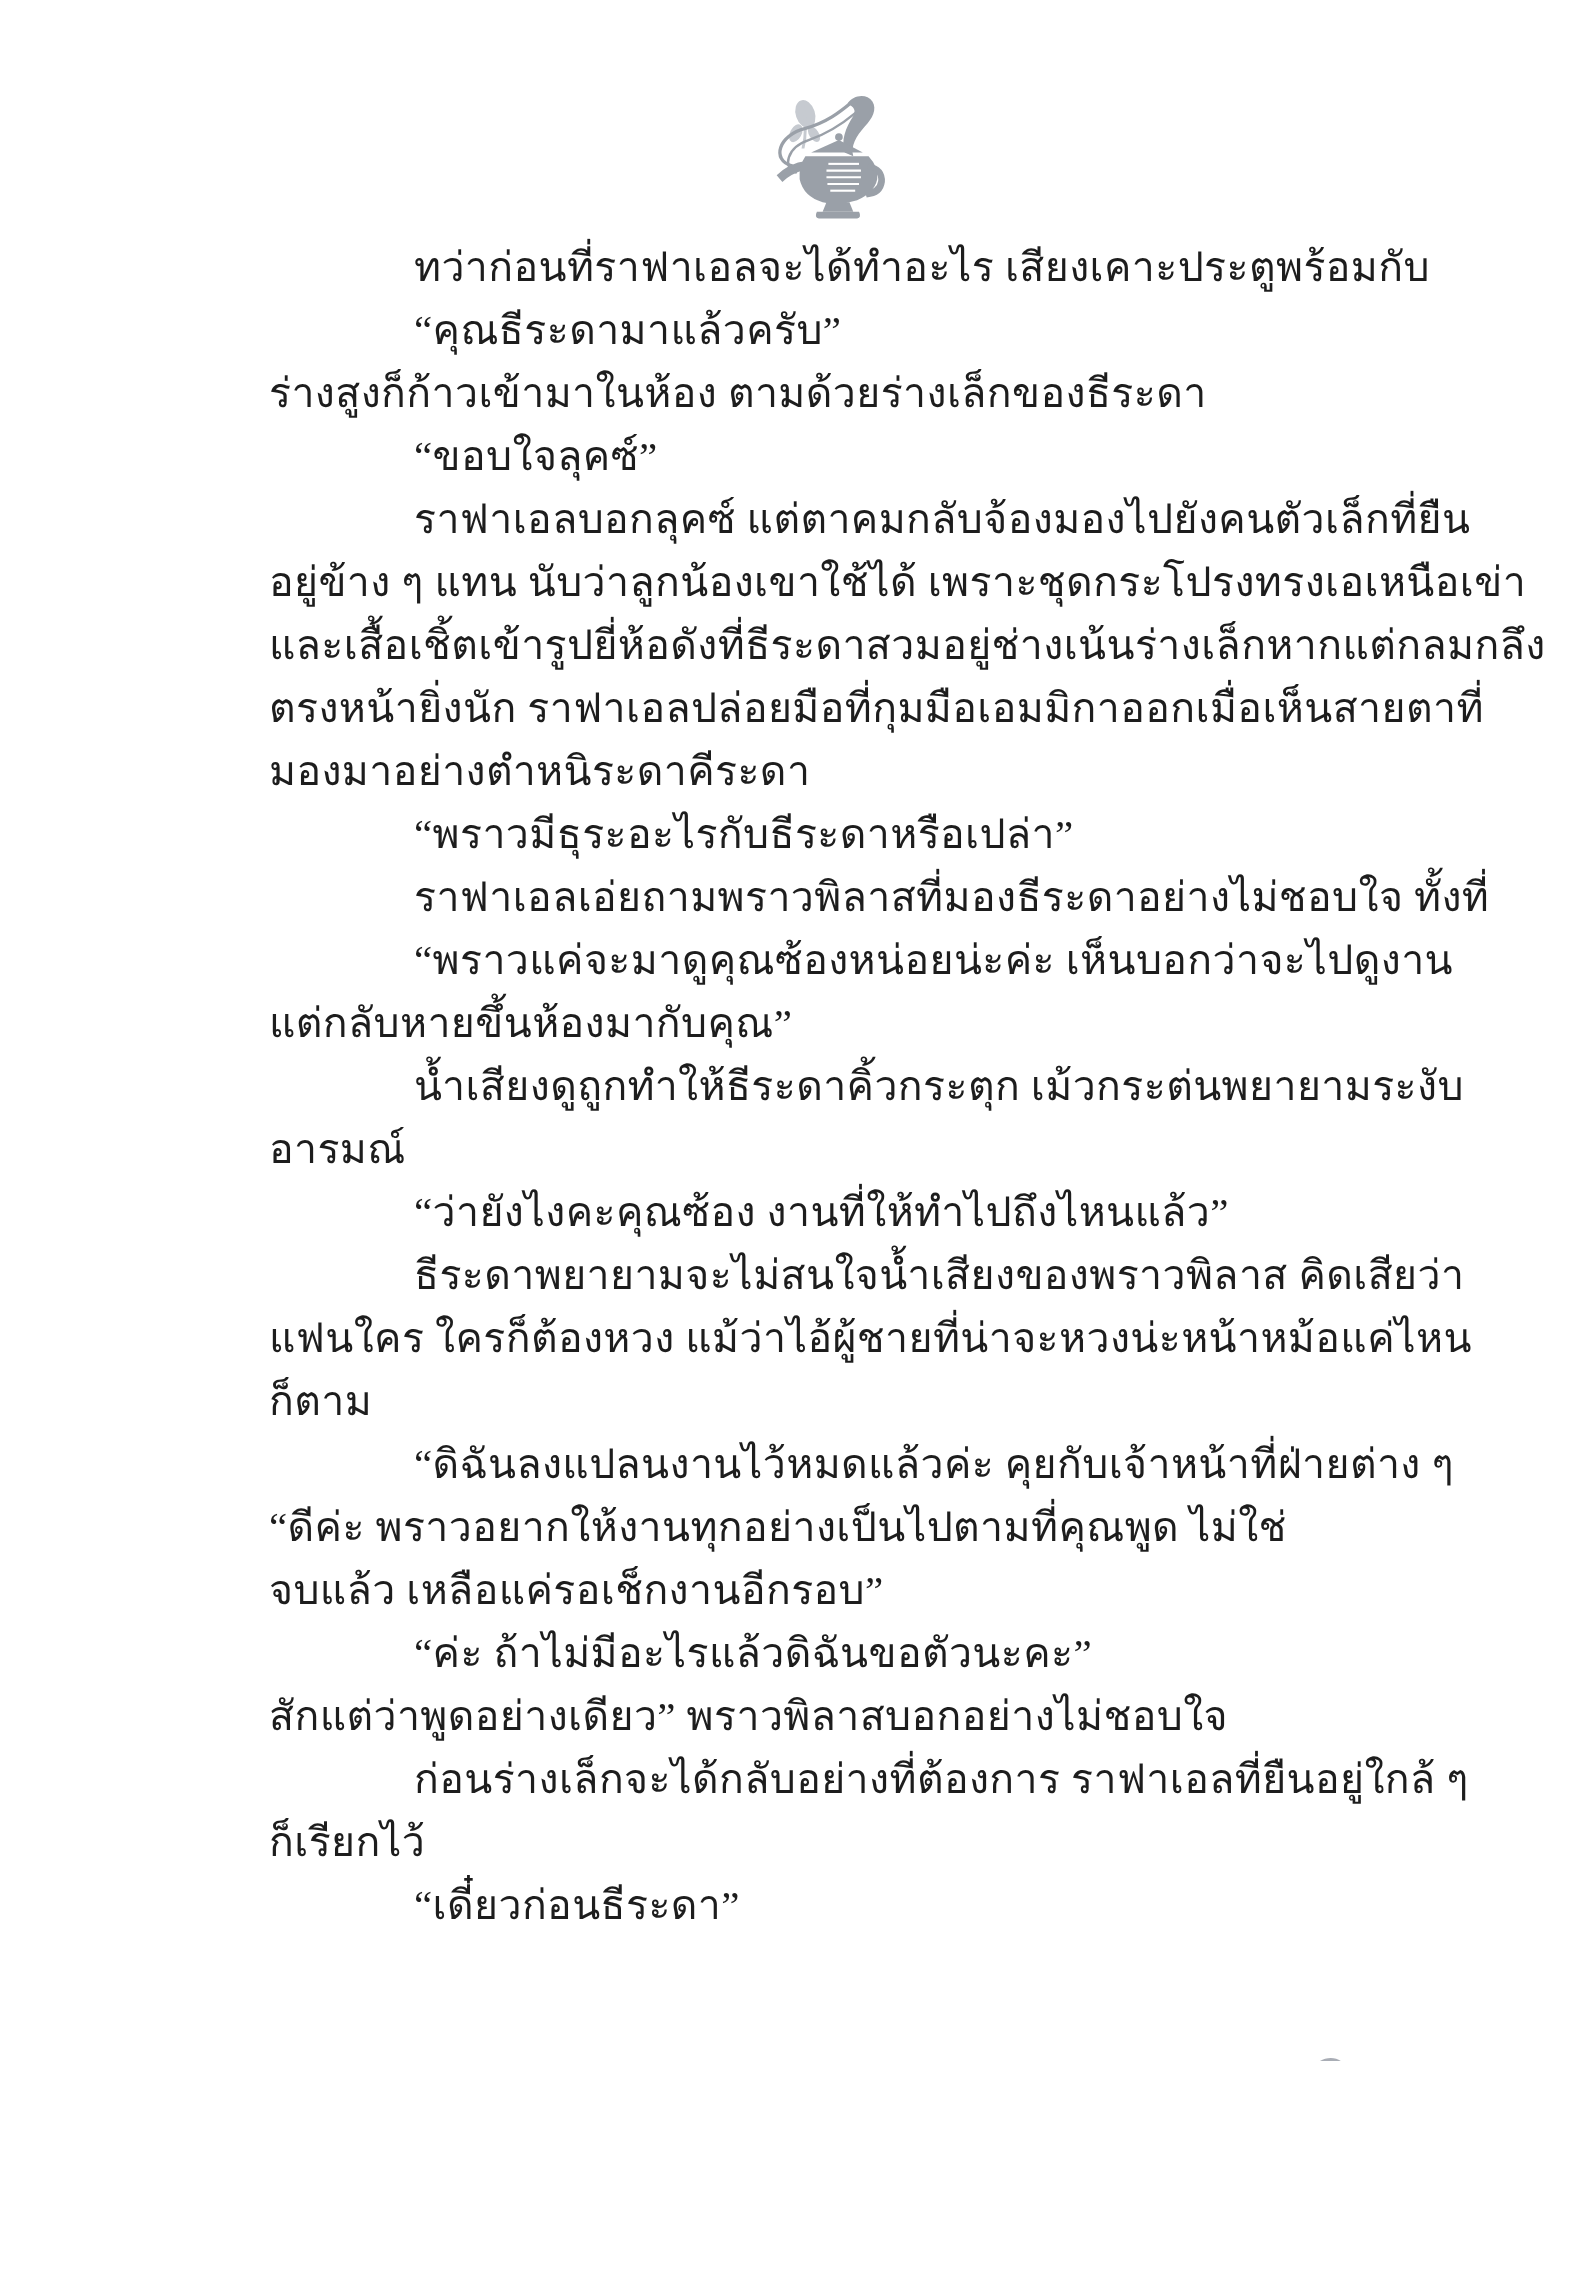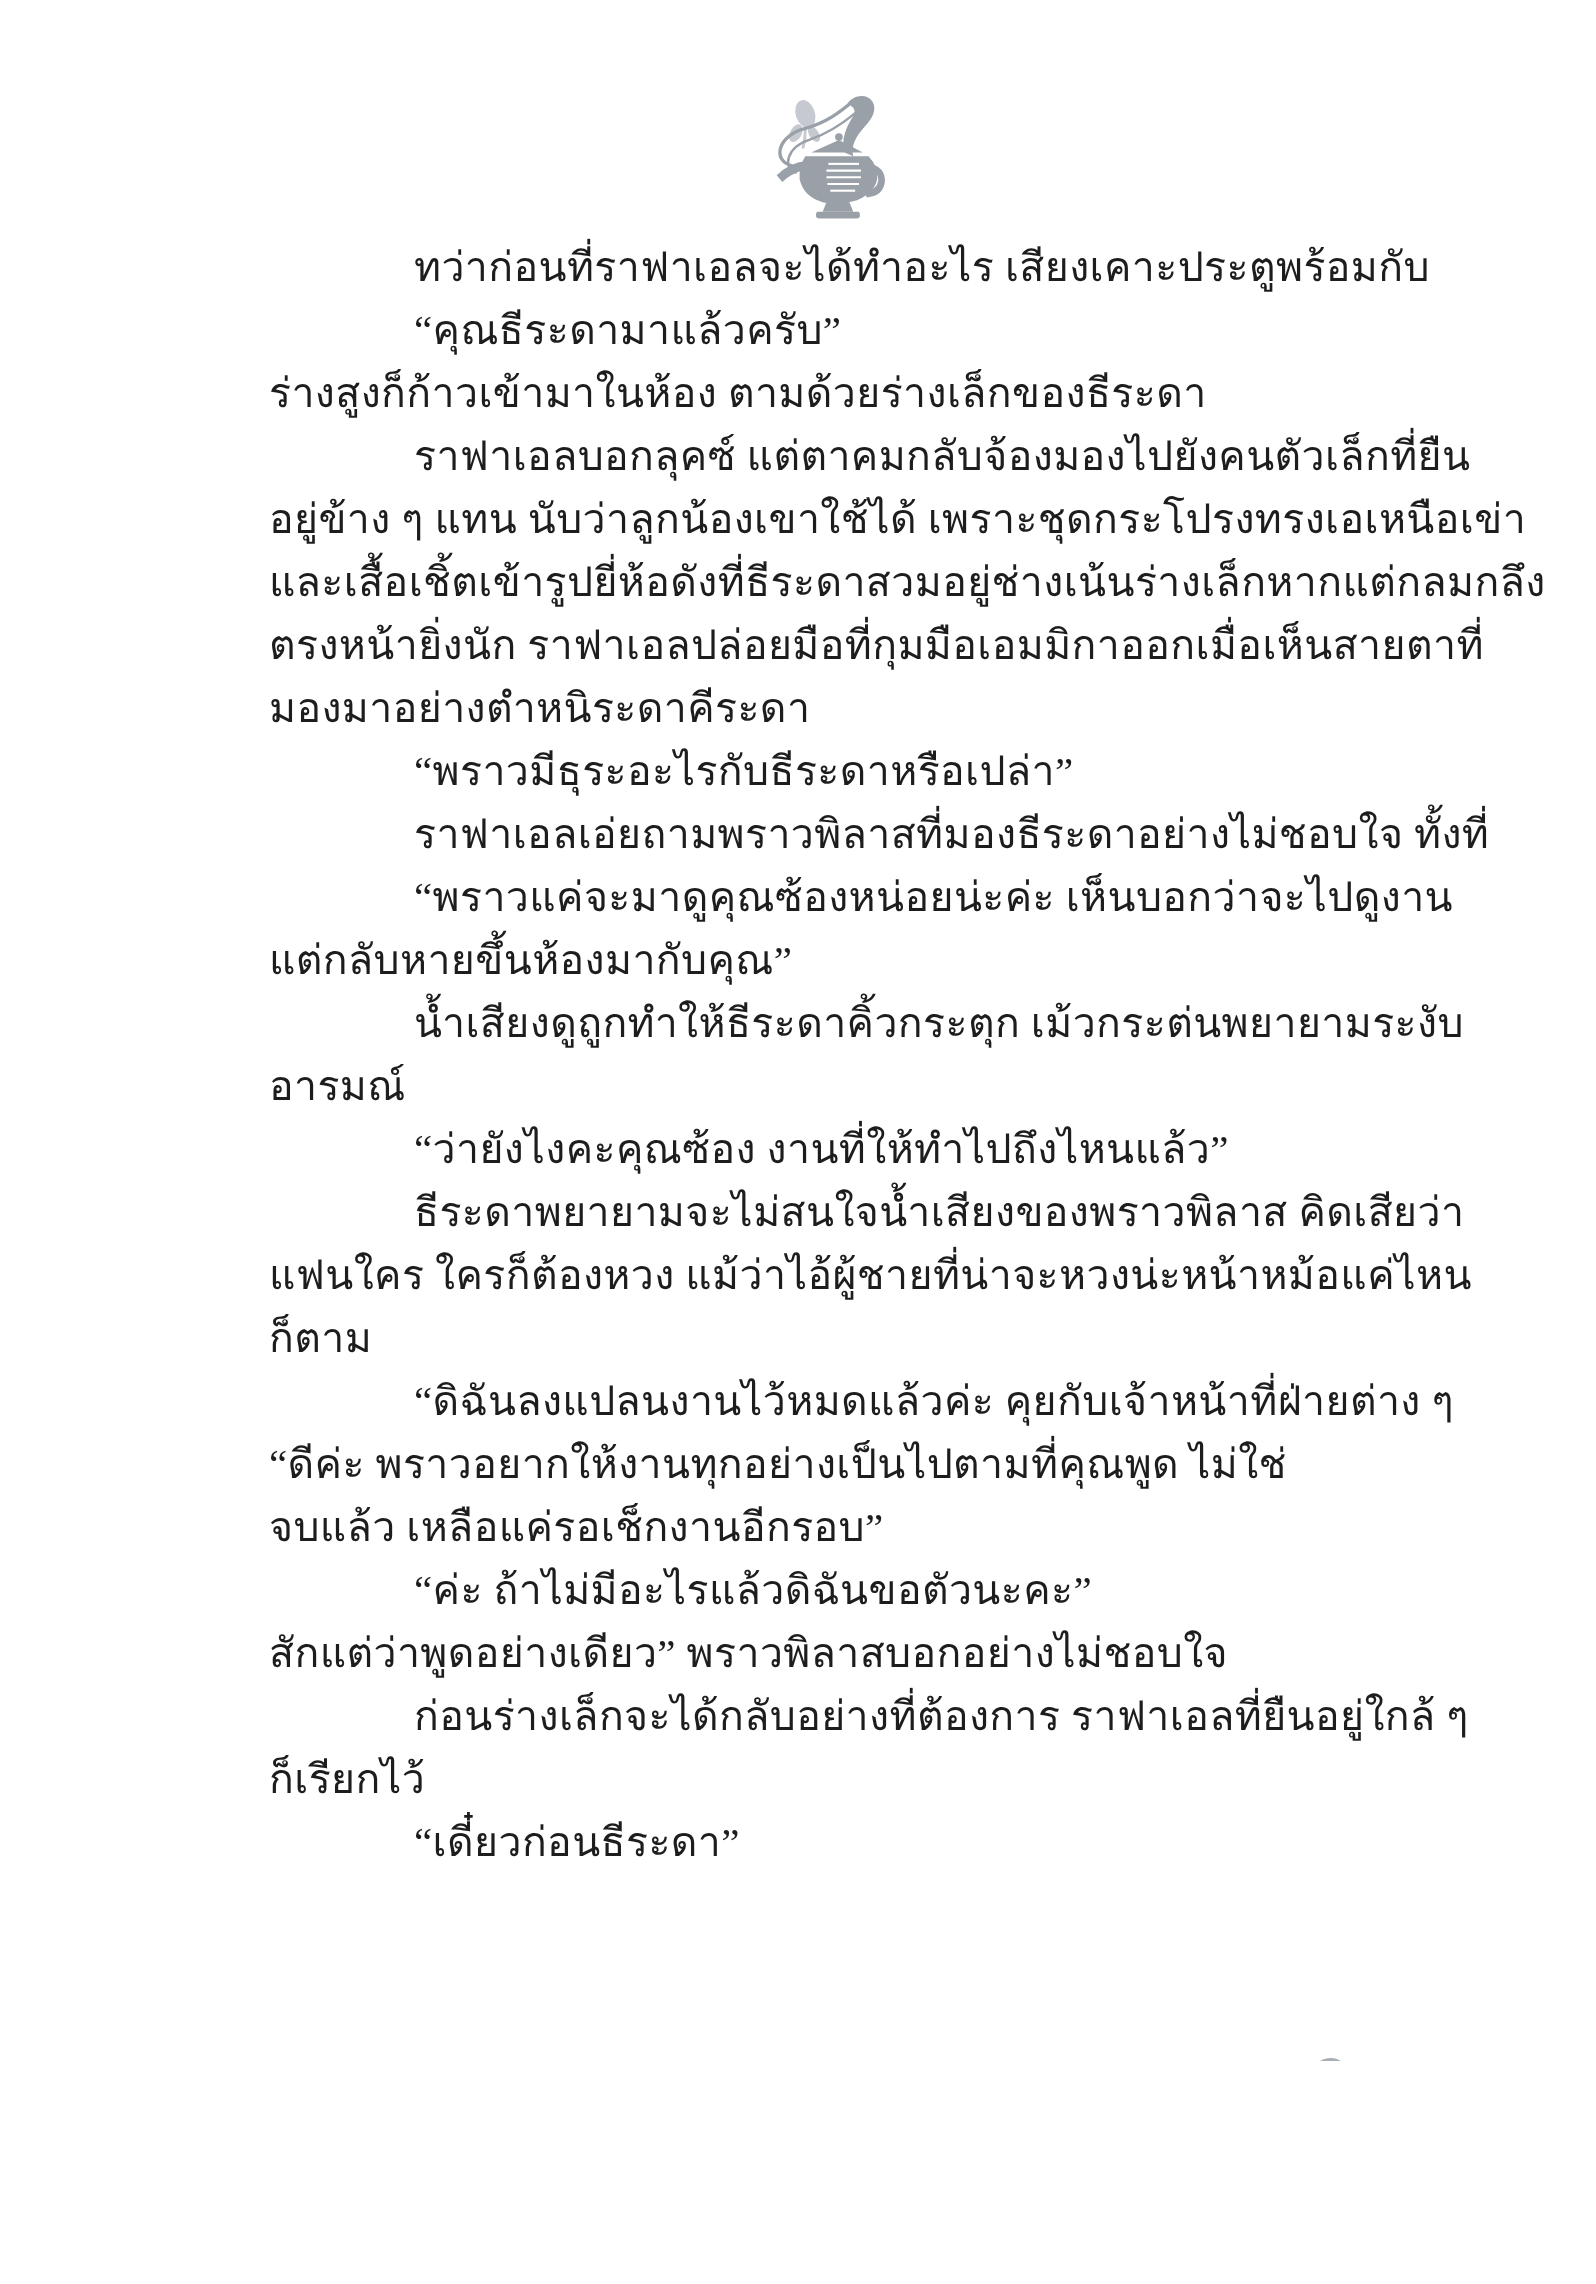--- a/index.html
+++ b/index.html
@@ -85,20 +85,21 @@
       <line x1="67" y1="95" x2="100" y2="95"></line>
       <line x1="70" y1="102" x2="96" y2="102"></line>
     </g>
   </svg>
 
   <div class="body-text">
 
   <div class="line indent">ทว่าก่อนที่ราฟาเอลจะได้ทำอะไร เสียงเคาะประตูพร้อมกับ</div>
       <div class="line indent">“คุณธีระดามาแล้วครับ”</div>
       <div class="line">ร่างสูงก็ก้าวเข้ามาในห้อง ตามด้วยร่างเล็กของธีระดา</div>
+      <div class="line indent">“ขอบใจลุคซ์”</div>
       <div class="line indent">ราฟาเอลบอกลุคซ์ แต่ตาคมกลับจ้องมองไปยังคนตัวเล็กที่ยืน</div>
       <div class="line">อยู่ข้าง ๆ แทน นับว่าลูกน้องเขาใช้ได้ เพราะชุดกระโปรงทรงเอเหนือเข่า</div>
       <div class="line">และเสื้อเชิ้ตเข้ารูปยี่ห้อดังที่ธีระดาสวมอยู่ช่างเน้นร่างเล็กหากแต่กลมกลึง</div>
       <div class="line">ตรงหน้ายิ่งนัก ราฟาเอลปล่อยมือที่กุมมือเอมมิกาออกเมื่อเห็นสายตาที่</div>
       <div class="line">มองมาอย่างตำหนิระดาคีระดา</div>
       <div class="line indent">“พราวมีธุระอะไรกับธีระดาหรือเปล่า”</div>
       <div class="line indent">ราฟาเอลเอ่ยถามพราวพิลาสที่มองธีระดาอย่างไม่ชอบใจ ทั้งที่</div>
       <div class="line indent">“พราวแค่จะมาดูคุณซ้องหน่อยน่ะค่ะ เห็นบอกว่าจะไปดูงาน</div>
       <div class="line">แต่กลับหายขึ้นห้องมากับคุณ”</div>
       <div class="line indent">น้ำเสียงดูถูกทำให้ธีระดาคิ้วกระตุก เม้วกระต่นพยายามระงับ</div>

